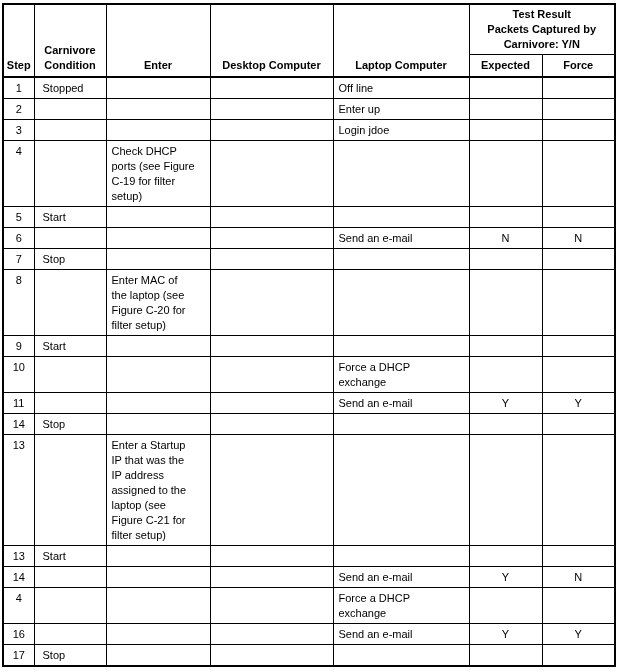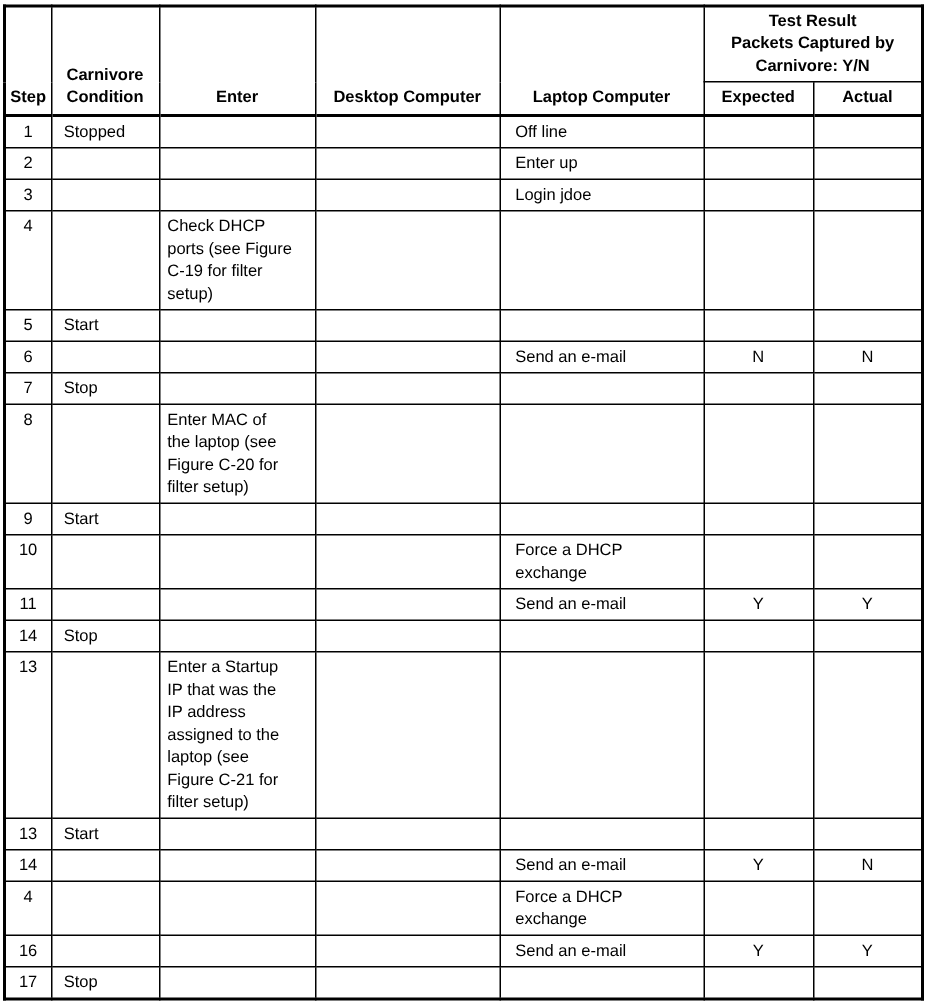--- a/index.html
+++ b/index.html
@@ -61,21 +61,21 @@
     vertical-align: top;
     padding: 3px 5px 2px 5px;
     height: 20px;
   }
   td.col-step {
     text-align: center;
     padding-left: 1px;
     padding-right: 1px;
   }
   td.col-condition { padding-left: 8px; }
-  td.col-laptop    { padding-left: 10px; }
+  td.col-laptop    { padding-left: 5px; }
   td.col-expected, td.col-actual { text-align: center; }
 </style>
 </head>
 <body>
 
 <div class="page">
   <table>
     <colgroup>
       <col class="c-step">
       <col class="c-condition">
@@ -92,21 +92,21 @@
 Condition</th>
         <th rowspan="2">Enter</th>
         <th rowspan="2">Desktop Computer</th>
         <th rowspan="2">Laptop Computer</th>
         <th colspan="2" class="group-header">Test Result
 Packets Captured by
 Carnivore: Y/N</th>
       </tr>
       <tr class="sub-header">
         <th>Expected</th>
-        <th>Actual</th>
+        <th>Force</th>
       </tr>
     </thead>
     <tbody>
         <tr>
           <td class="col-step">1</td>
           <td class="col-condition">Stopped</td>
           <td class="col-filter"></td>
           <td class="col-desktop"></td>
           <td class="col-laptop">Off line</td>
           <td class="col-expected"></td>

